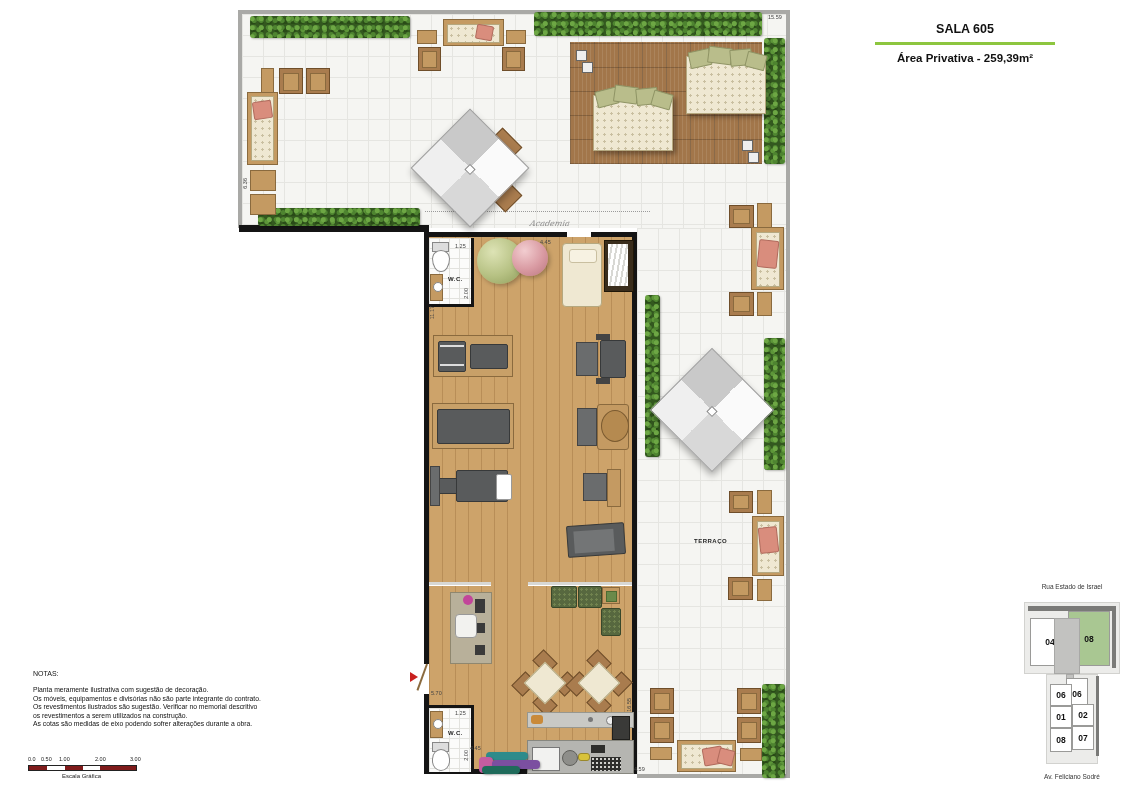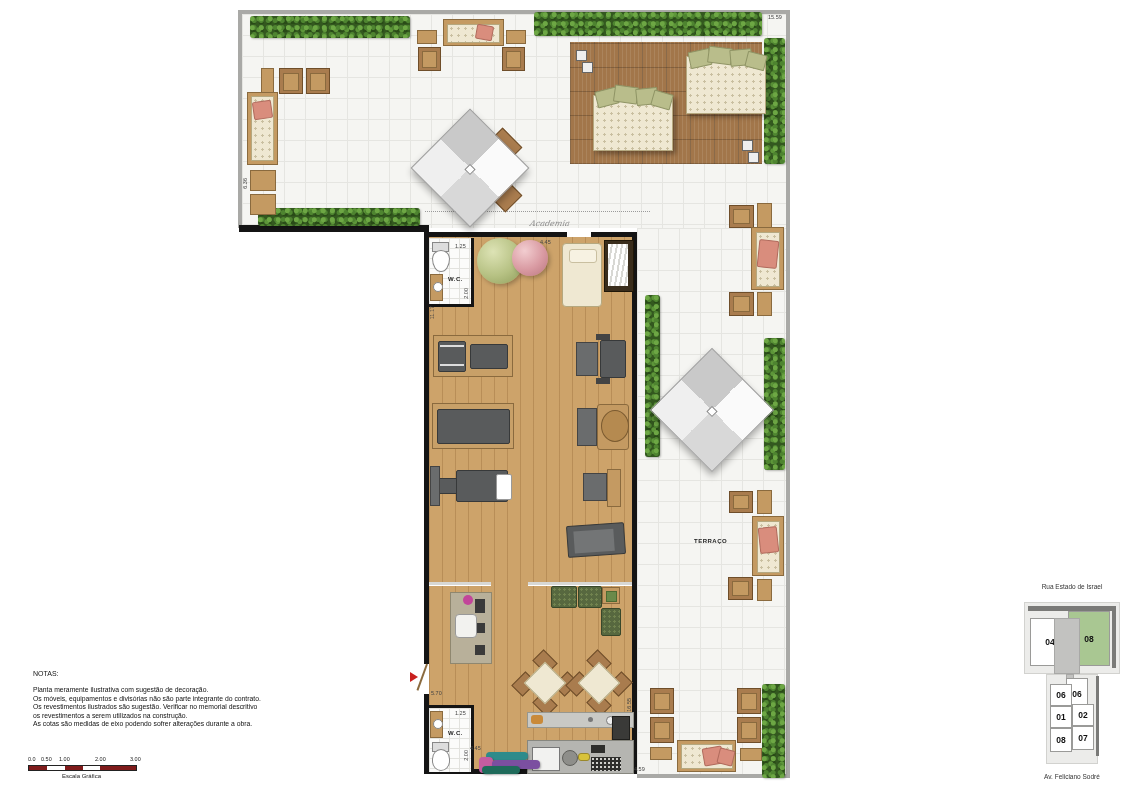--- a/index.html
+++ b/index.html
@@ -344,20 +344,25 @@
   <div class="abs dim" style="left:768px;top:14px;">15.59</div>
   <div class="abs dim v" style="left:242px;top:178px;">6.36</div>
   <div class="abs dim" style="left:540px;top:239px;">4.45</div>
   <div class="abs dim v" style="left:429px;top:306px;">11.17</div>
   <div class="abs dim" style="left:470px;top:745px;">4.45</div>
   <div class="abs dim v" style="left:626px;top:698px;">16.55</div>
   <div class="abs dim" style="left:634px;top:766px;">4.59</div>
 
   <div class="abs script" style="left:530px;top:219px;">Academia</div>
 
+  <div class="abs" style="left:870px;top:22px;width:190px;">
+    <div class="hdr-title">SALA 605</div>
+    <div class="hdr-rule" style="margin:6px 5px 7px 5px;background:#8dc63f;"></div>
+    <div class="hdr-sub">Área Privativa - 259,39m²</div>
+  </div>
 
   <div class="abs" style="left:33px;top:670px;width:290px;">
     <div class="notes-h">NOTAS:</div>
     <div style="height:9px;"></div>
     <div class="notes-l">Planta meramente ilustrativa com sugestão de decoração.</div>
     <div class="notes-l">Os móveis, equipamentos e divisórias não são parte integrante do contrato.</div>
     <div class="notes-l">Os revestimentos ilustrados são sugestão. Verificar no memorial descritivo</div>
     <div class="notes-l">os revestimentos a serem utilizados na construção.</div>
     <div class="notes-l">As cotas são medidas de eixo podendo sofrer alterações durante a obra.</div>
   </div>

